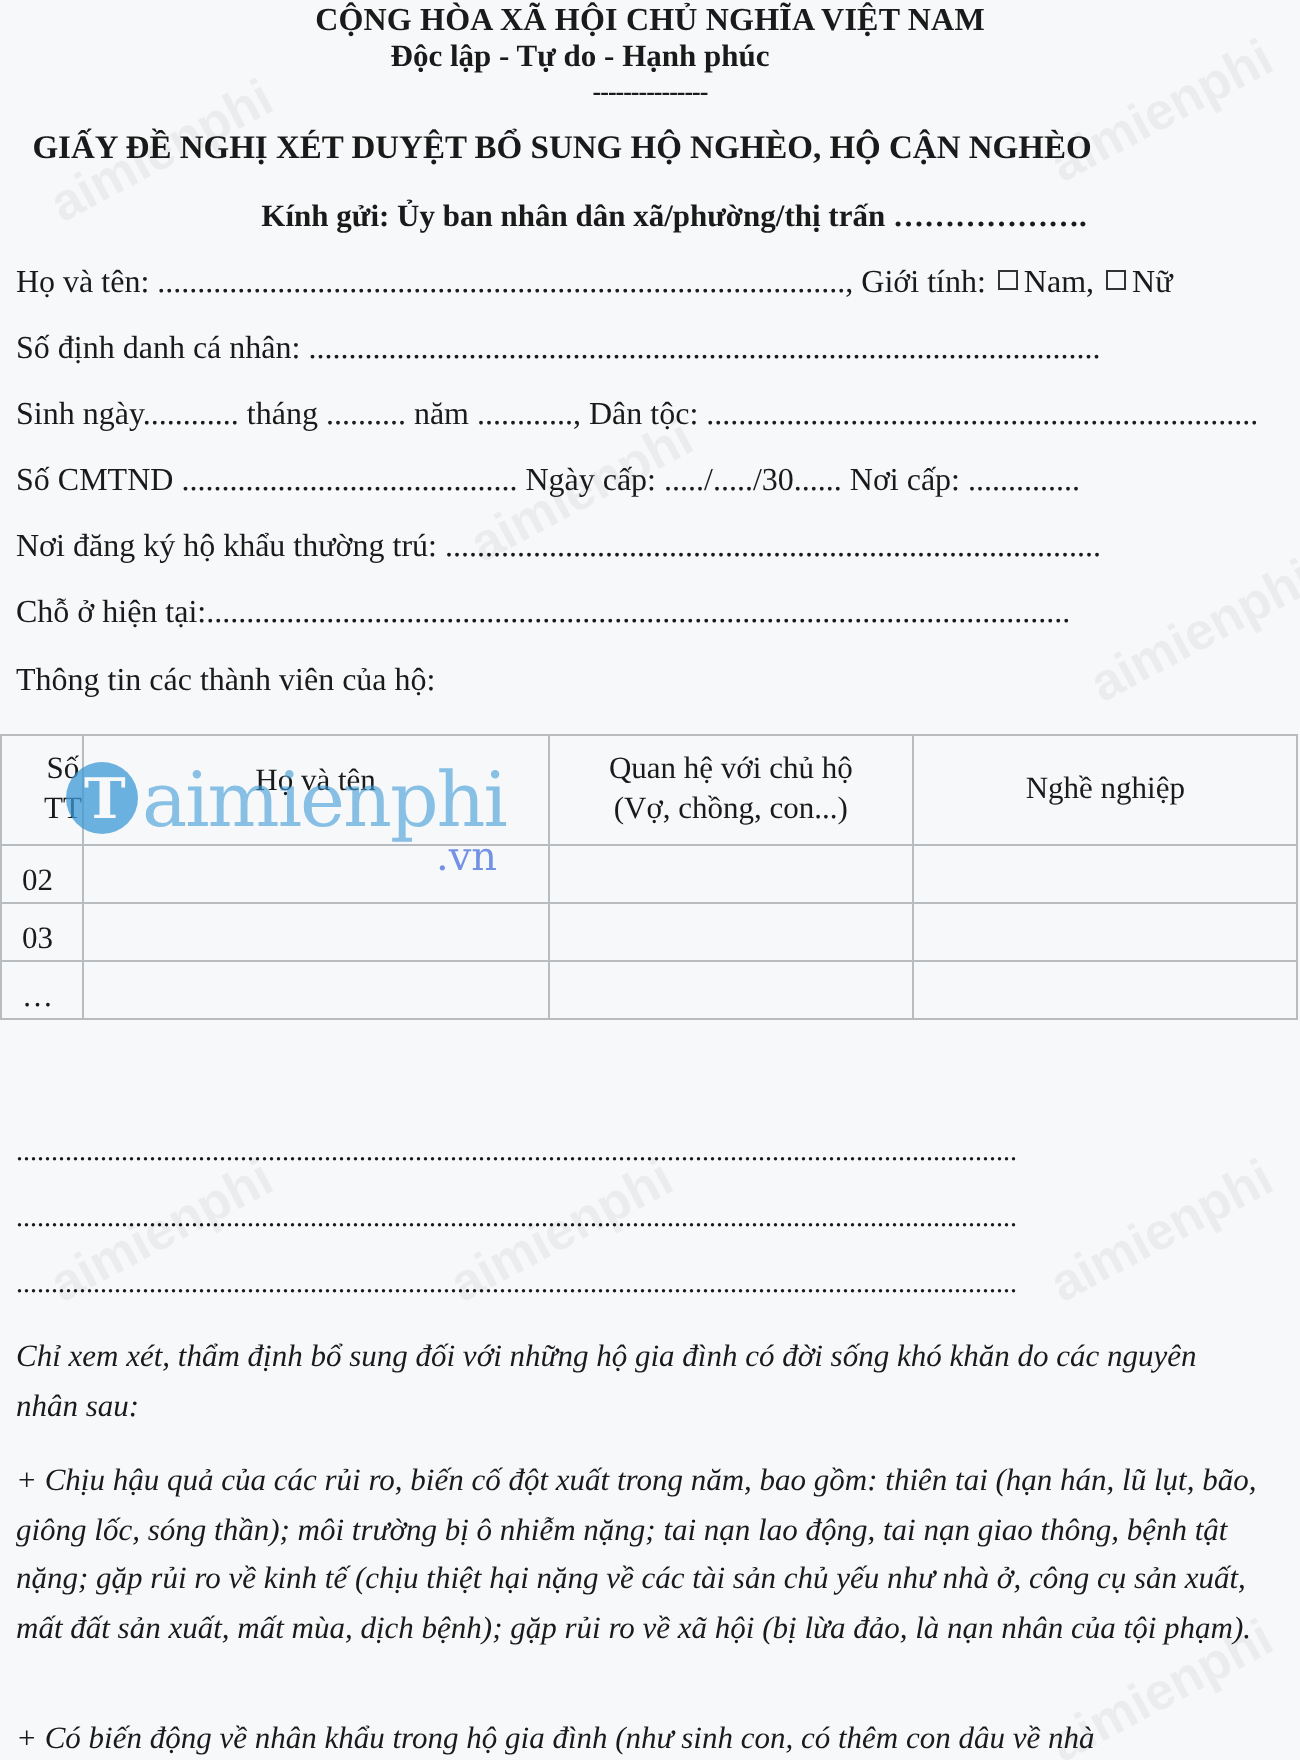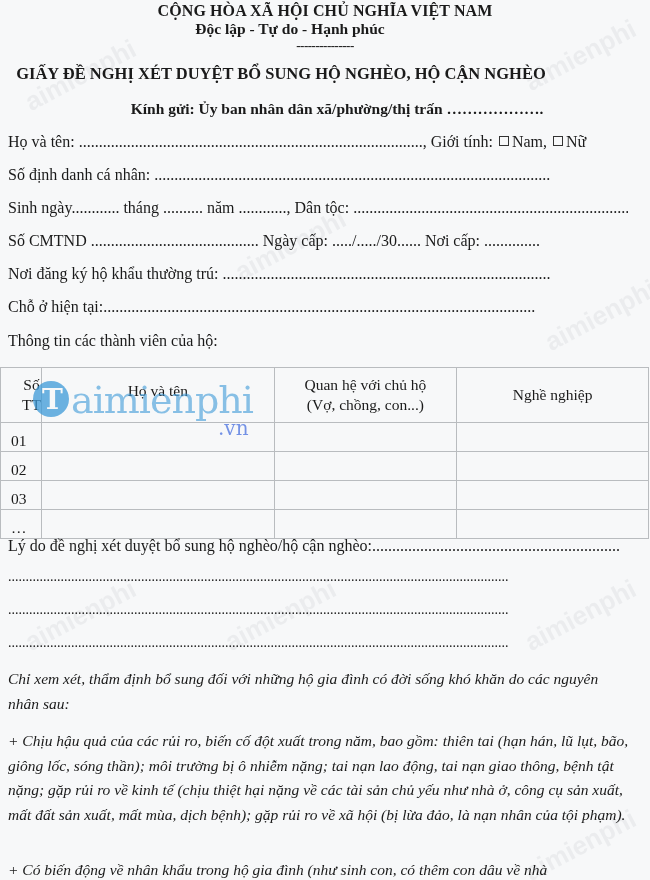--- a/index.html
+++ b/index.html
@@ -226,26 +226,20 @@
     <thead>
       <tr>
         <th class="col-stt"><span>Số</span><br><span>TT</span></th>
         <th style="padding-bottom:8px;">Họ và tên</th>
         <th><span>Quan hệ với chủ hộ</span><br><span class="italic">(Vợ, chồng, con...)</span></th>
         <th>Nghề nghiệp</th>
       </tr>
     </thead>
     <tbody>
       <tr>
-        <td class="col-stt">01</td>
-        <td></td>
-        <td></td>
-        <td></td>
-      </tr>
-      <tr>
         <td class="col-stt">02</td>
         <td></td>
         <td></td>
         <td></td>
       </tr>
       <tr>
         <td class="col-stt">03</td>
         <td></td>
         <td></td>
         <td></td>
@@ -258,21 +252,20 @@
       </tr>
     </tbody>
   </table>
 
   <div class="watermark-logo">
     <div class="wm-circle"></div>
     <div class="wm-text">aimienphi</div>
     <div class="wm-vn">.vn</div>
   </div>
 
-  <div class="field-line" style="top:537px;"><span>Lý do đề nghị xét duyệt bổ sung hộ nghèo/hộ cận nghèo:</span><span>..............................................................</span></div>
   <div class="field-line" style="top:569px;font-size:14px;">...............................................................................................................................................</div>
   <div class="field-line" style="top:602px;font-size:14px;">...............................................................................................................................................</div>
   <div class="field-line" style="top:635px;font-size:14px;">...............................................................................................................................................</div>
 
   <div class="note" style="top:667px;">Chỉ xem xét, thẩm định bổ sung đối với những hộ gia đình có đời sống khó khăn do các nguyên nhân sau:</div>
   <div class="note" style="top:729px;">+ Chịu hậu quả của các rủi ro, biến cố đột xuất trong năm, bao gồm: thiên tai (hạn hán, lũ lụt, bão, giông lốc, sóng thần); môi trường bị ô nhiễm nặng; tai nạn lao động, tai nạn giao thông, bệnh tật nặng; gặp rủi ro về kinh tế (chịu thiệt hại nặng về các tài sản chủ yếu như nhà ở, công cụ sản xuất, mất đất sản xuất, mất mùa, dịch bệnh); gặp rủi ro về xã hội (bị lừa đảo, là nạn nhân của tội phạm).</div>
   <div class="note" style="top:858px;white-space:nowrap;">+ Có biến động về nhân khẩu trong hộ gia đình (như sinh con, có thêm con dâu về nhà</div>
 
 </div>
 

